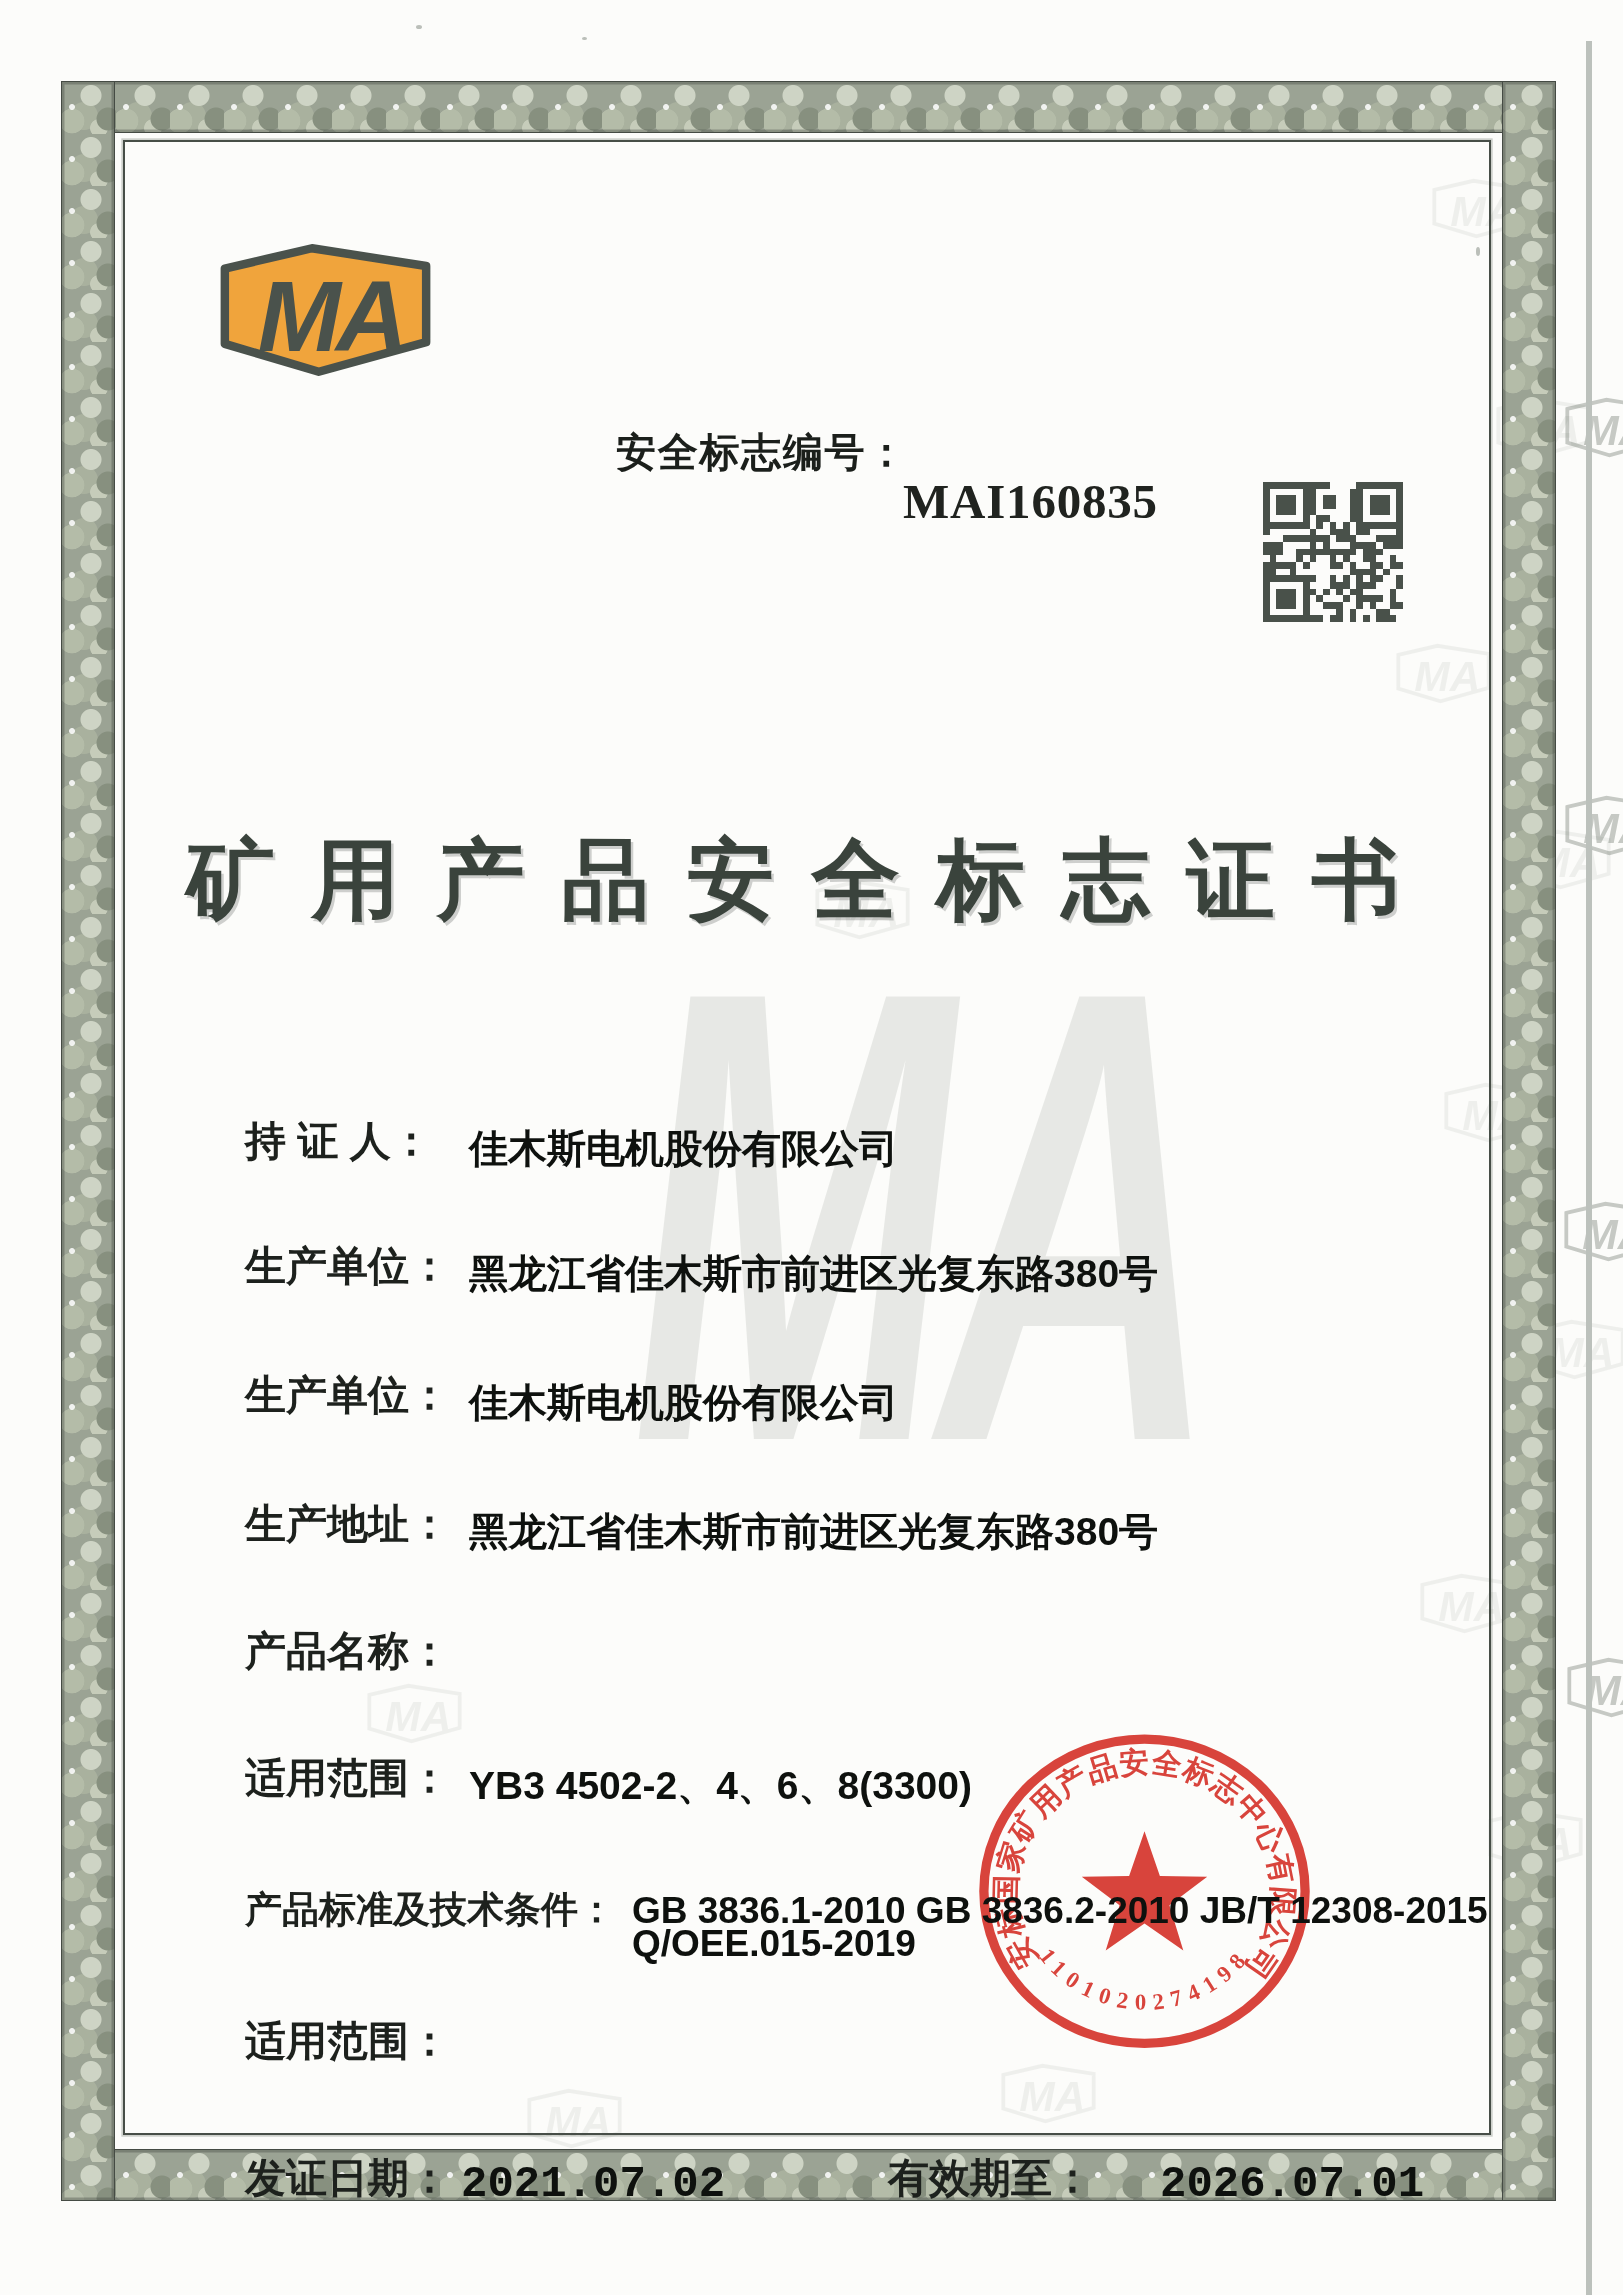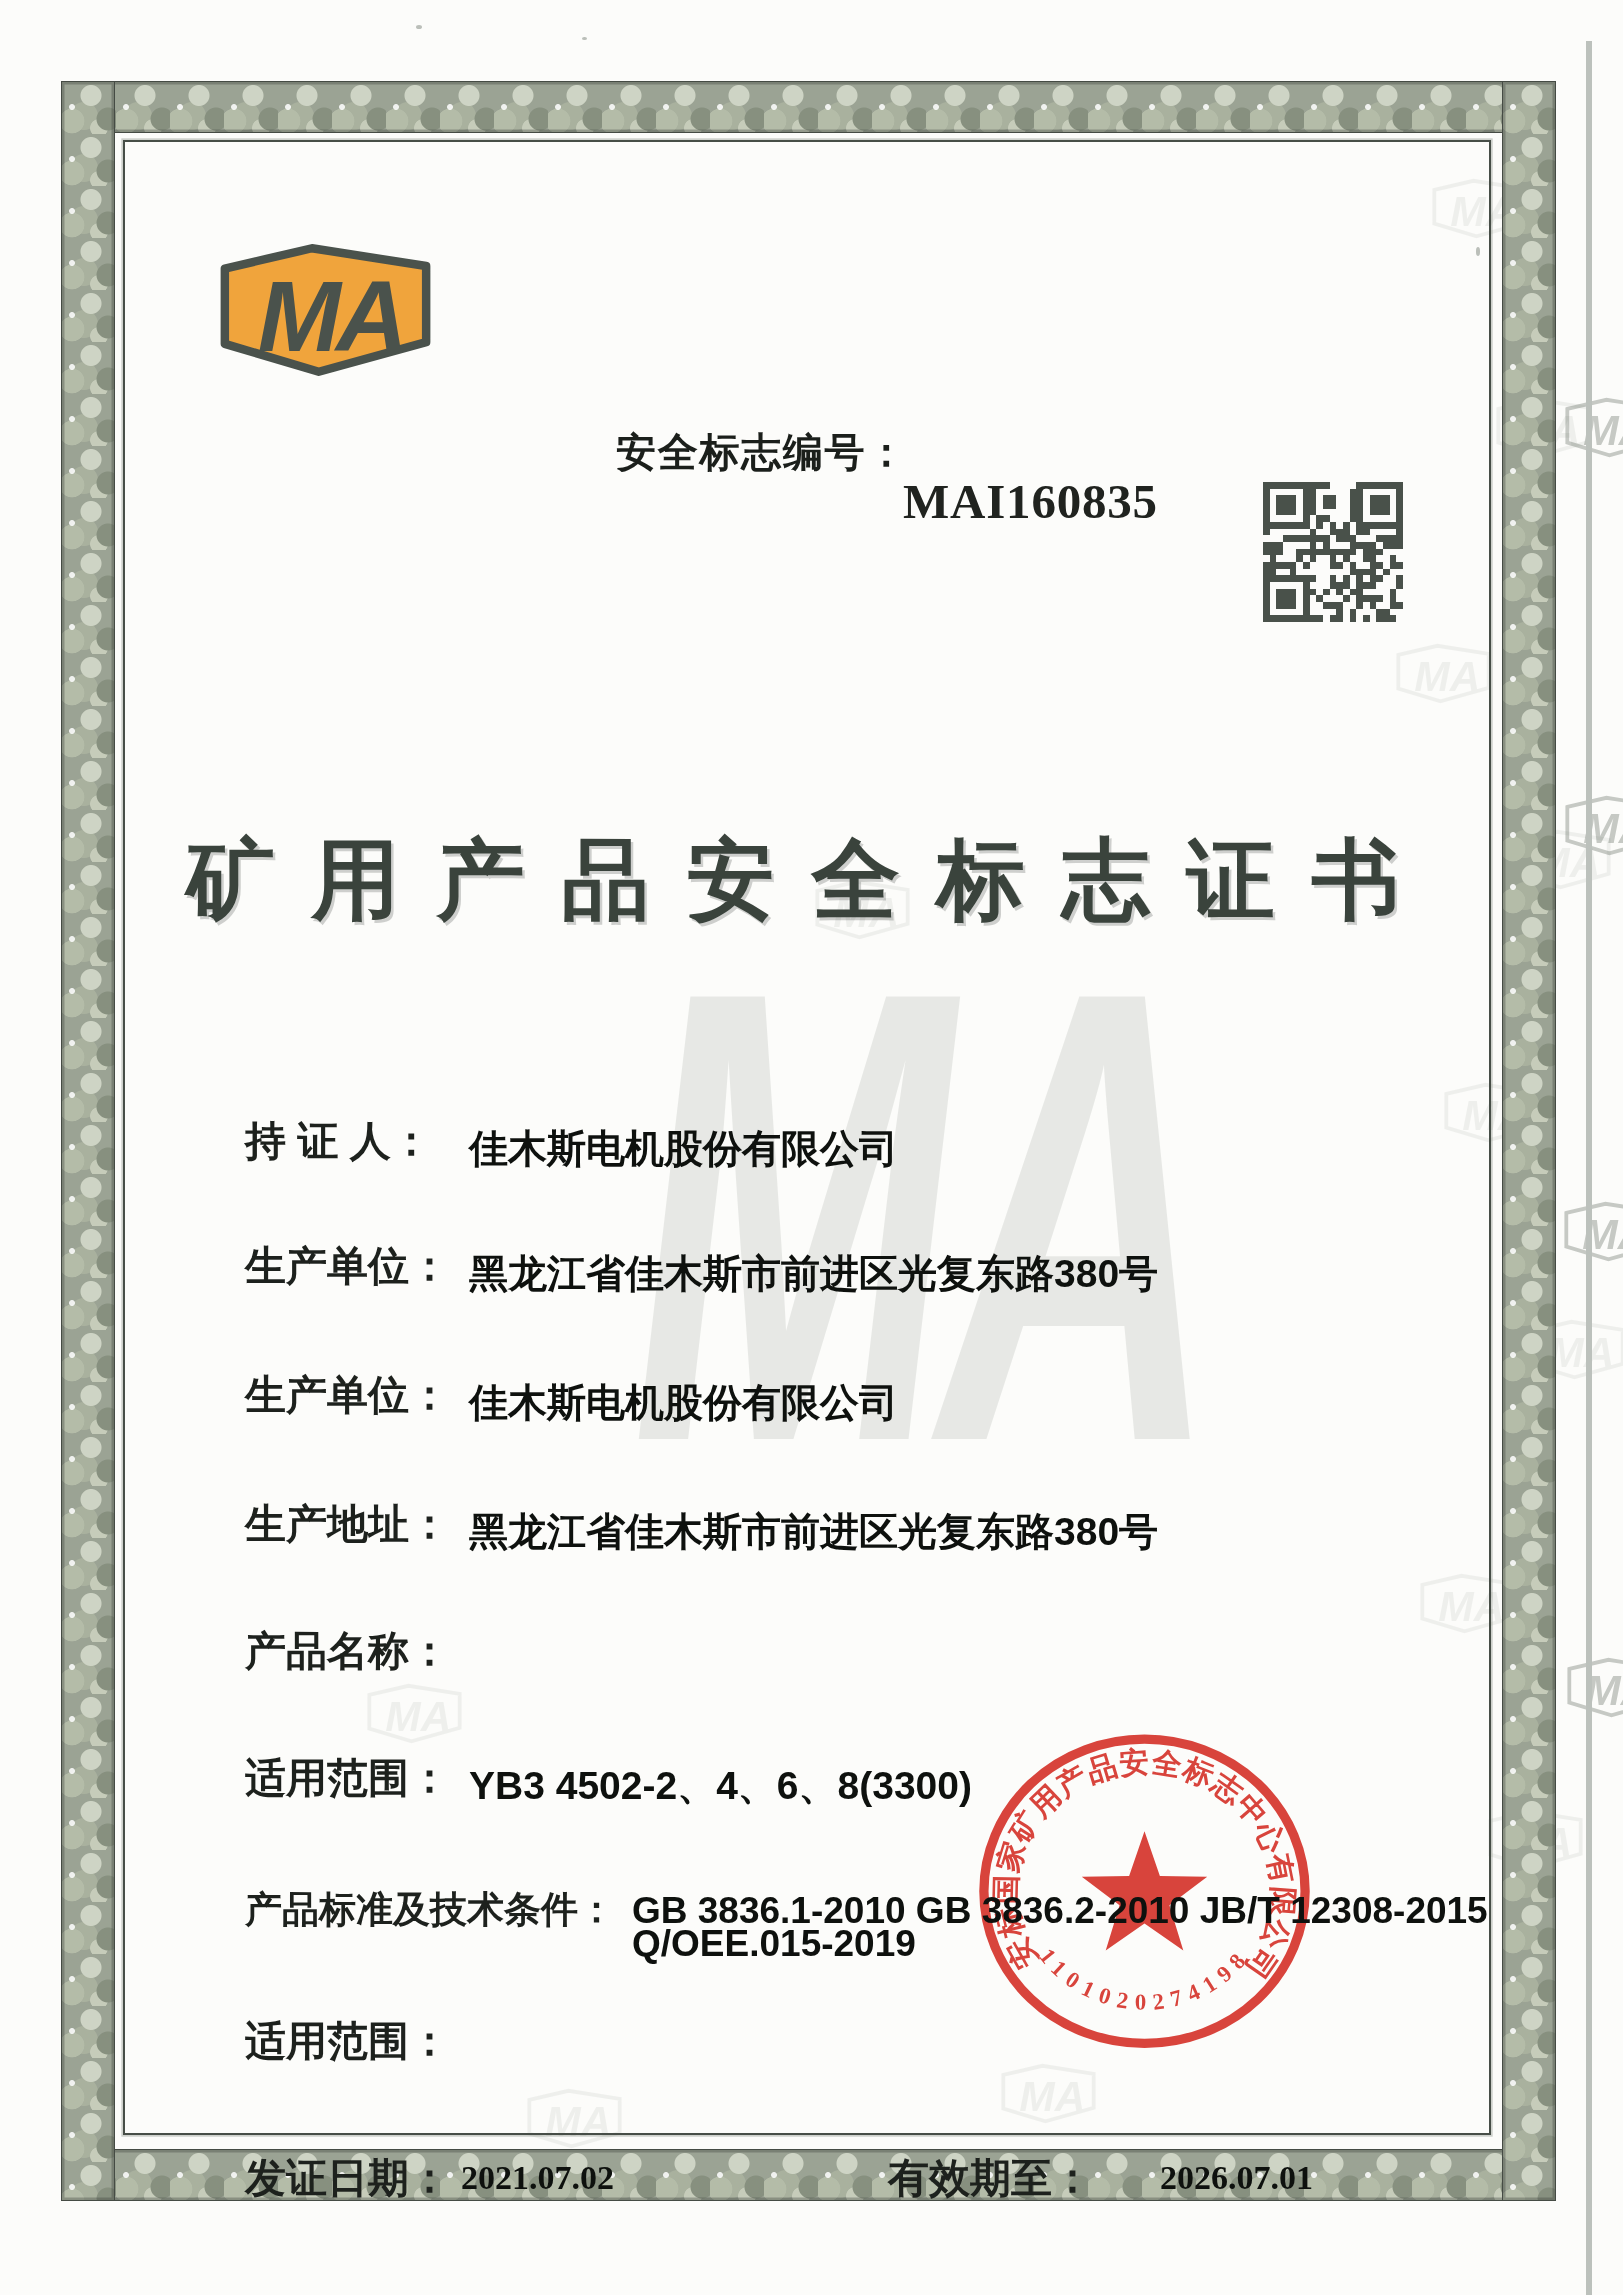--- a/index.html
+++ b/index.html
@@ -31,21 +31,21 @@
   .qr{position:absolute;left:1263px;top:235px;width:140px;height:142px;}
 
   .title{position:absolute;left:0;top:433px;width:1623px;text-align:center;white-space:nowrap;
     font-size:88px;font-weight:800;letter-spacing:37px;color:#3a433c;
     text-shadow:2.5px 3.4px 0 rgba(44,52,45,.22);}
 
   
   .frow{position:absolute;left:245px;height:51px;}
   .flabel{position:absolute;left:0;top:0;font-size:41px;font-weight:800;color:#1d211d;white-space:nowrap;}
   .fvalue{position:absolute;top:8px;font-size:39px;font-weight:700;color:#0e110e;white-space:nowrap;}
-  .serifv{font-family:Liberation Serif, serif;font-size:34px;}
+  .serifv{font-family:Liberation Mono, monospace;font-size:44px;}
   .small-label{font-size:37px;}
   .small-value{font-size:37px;}
   .seal{position:absolute;left:957px;top:1718px;width:375px;height:355px;opacity:.92;}
 
   
   .wm-big{position:absolute;left:632px;top:895px;font-style:italic;font-weight:800;font-size:643px;line-height:1;
     letter-spacing:-24px;color:#6f786e;opacity:.14;transform:scaleX(.6);transform-origin:0 0;z-index:0;}
   .stamp{position:absolute;z-index:0;}
   .scanline-right{position:absolute;left:1586px;top:41px;width:6px;height:2255px;background:#bcc1bc;}
   .speck{position:absolute;background:#8f968d;border-radius:50%;opacity:.6;}

